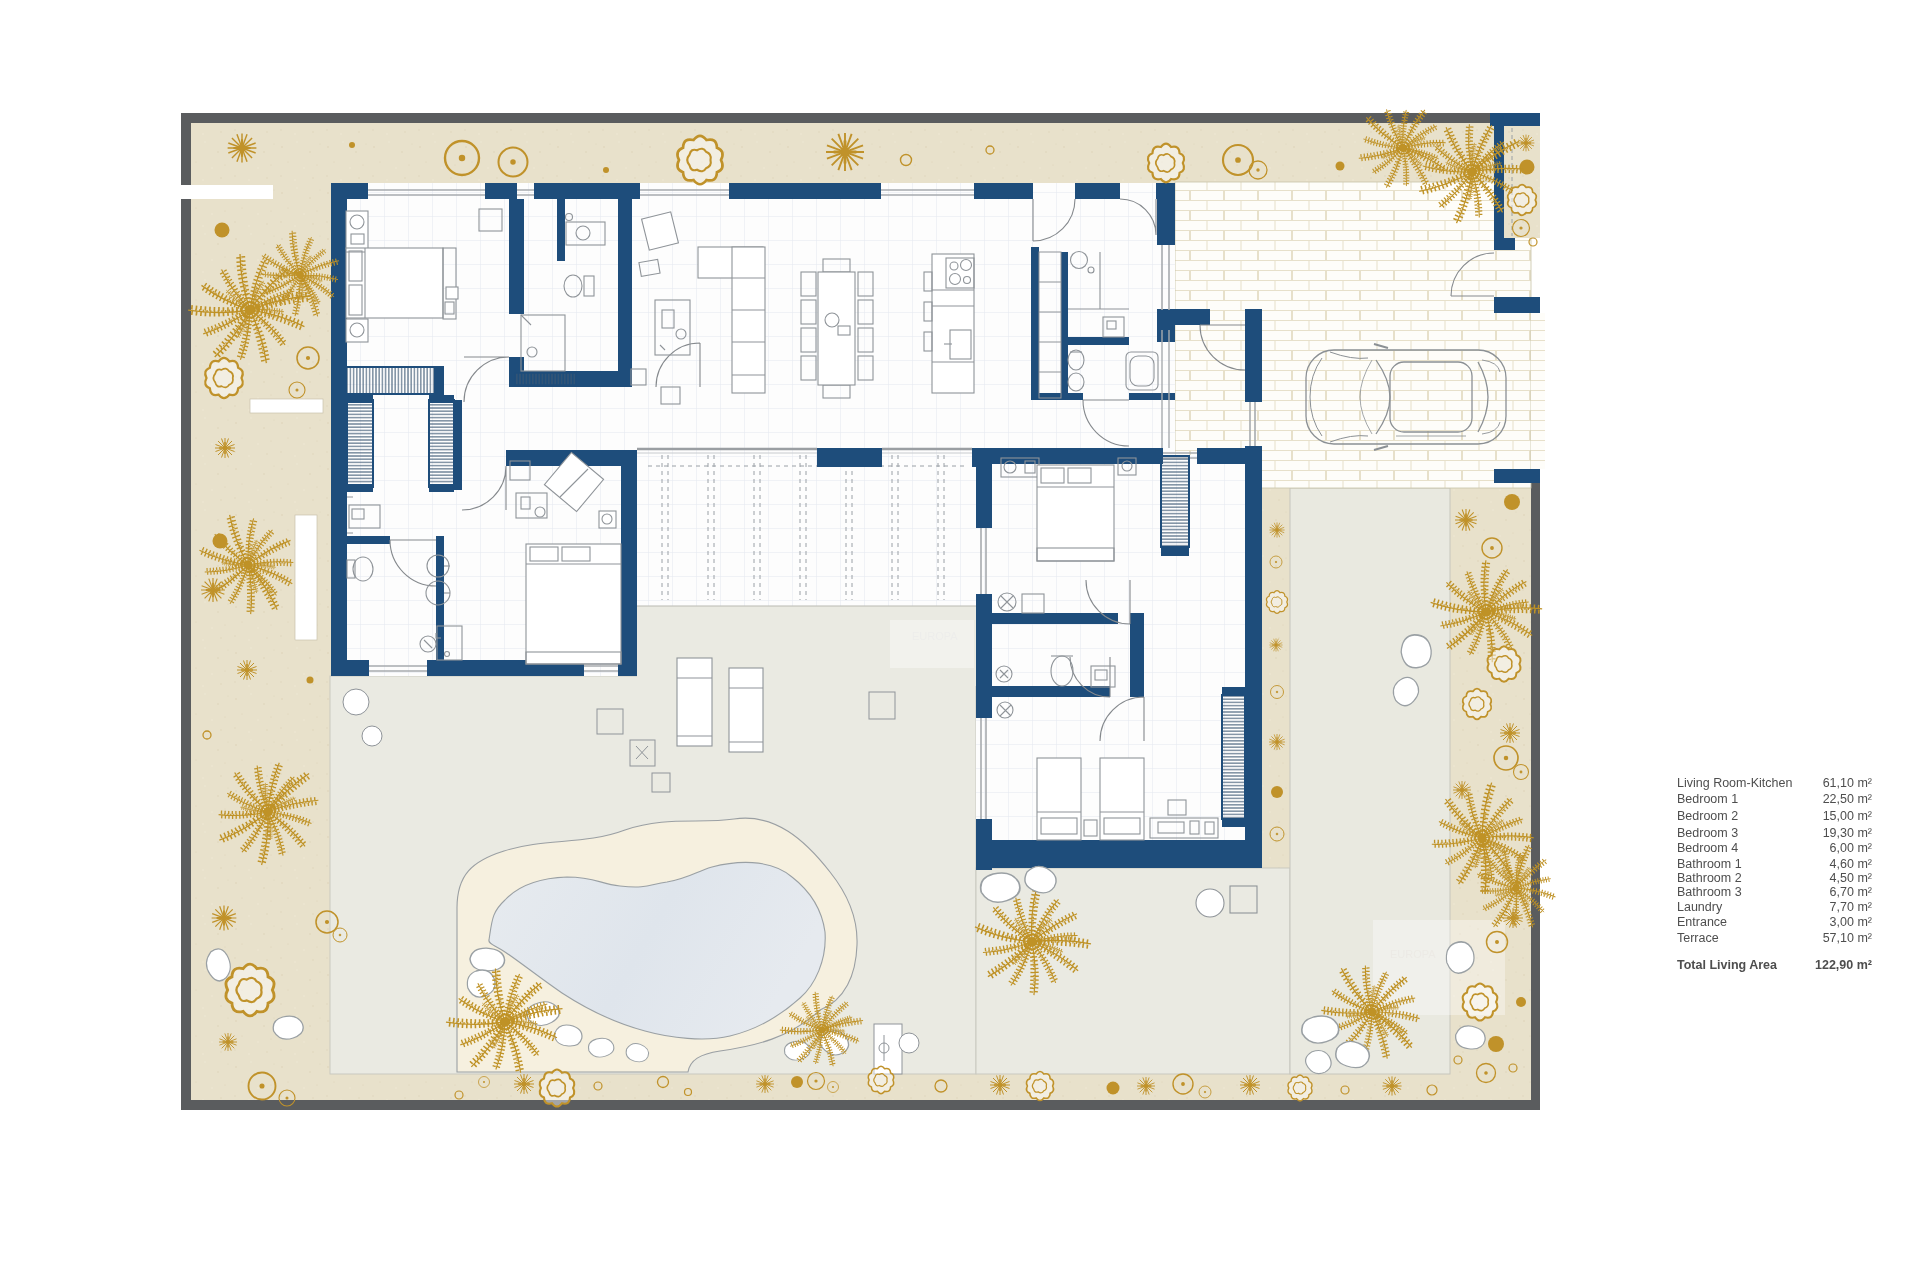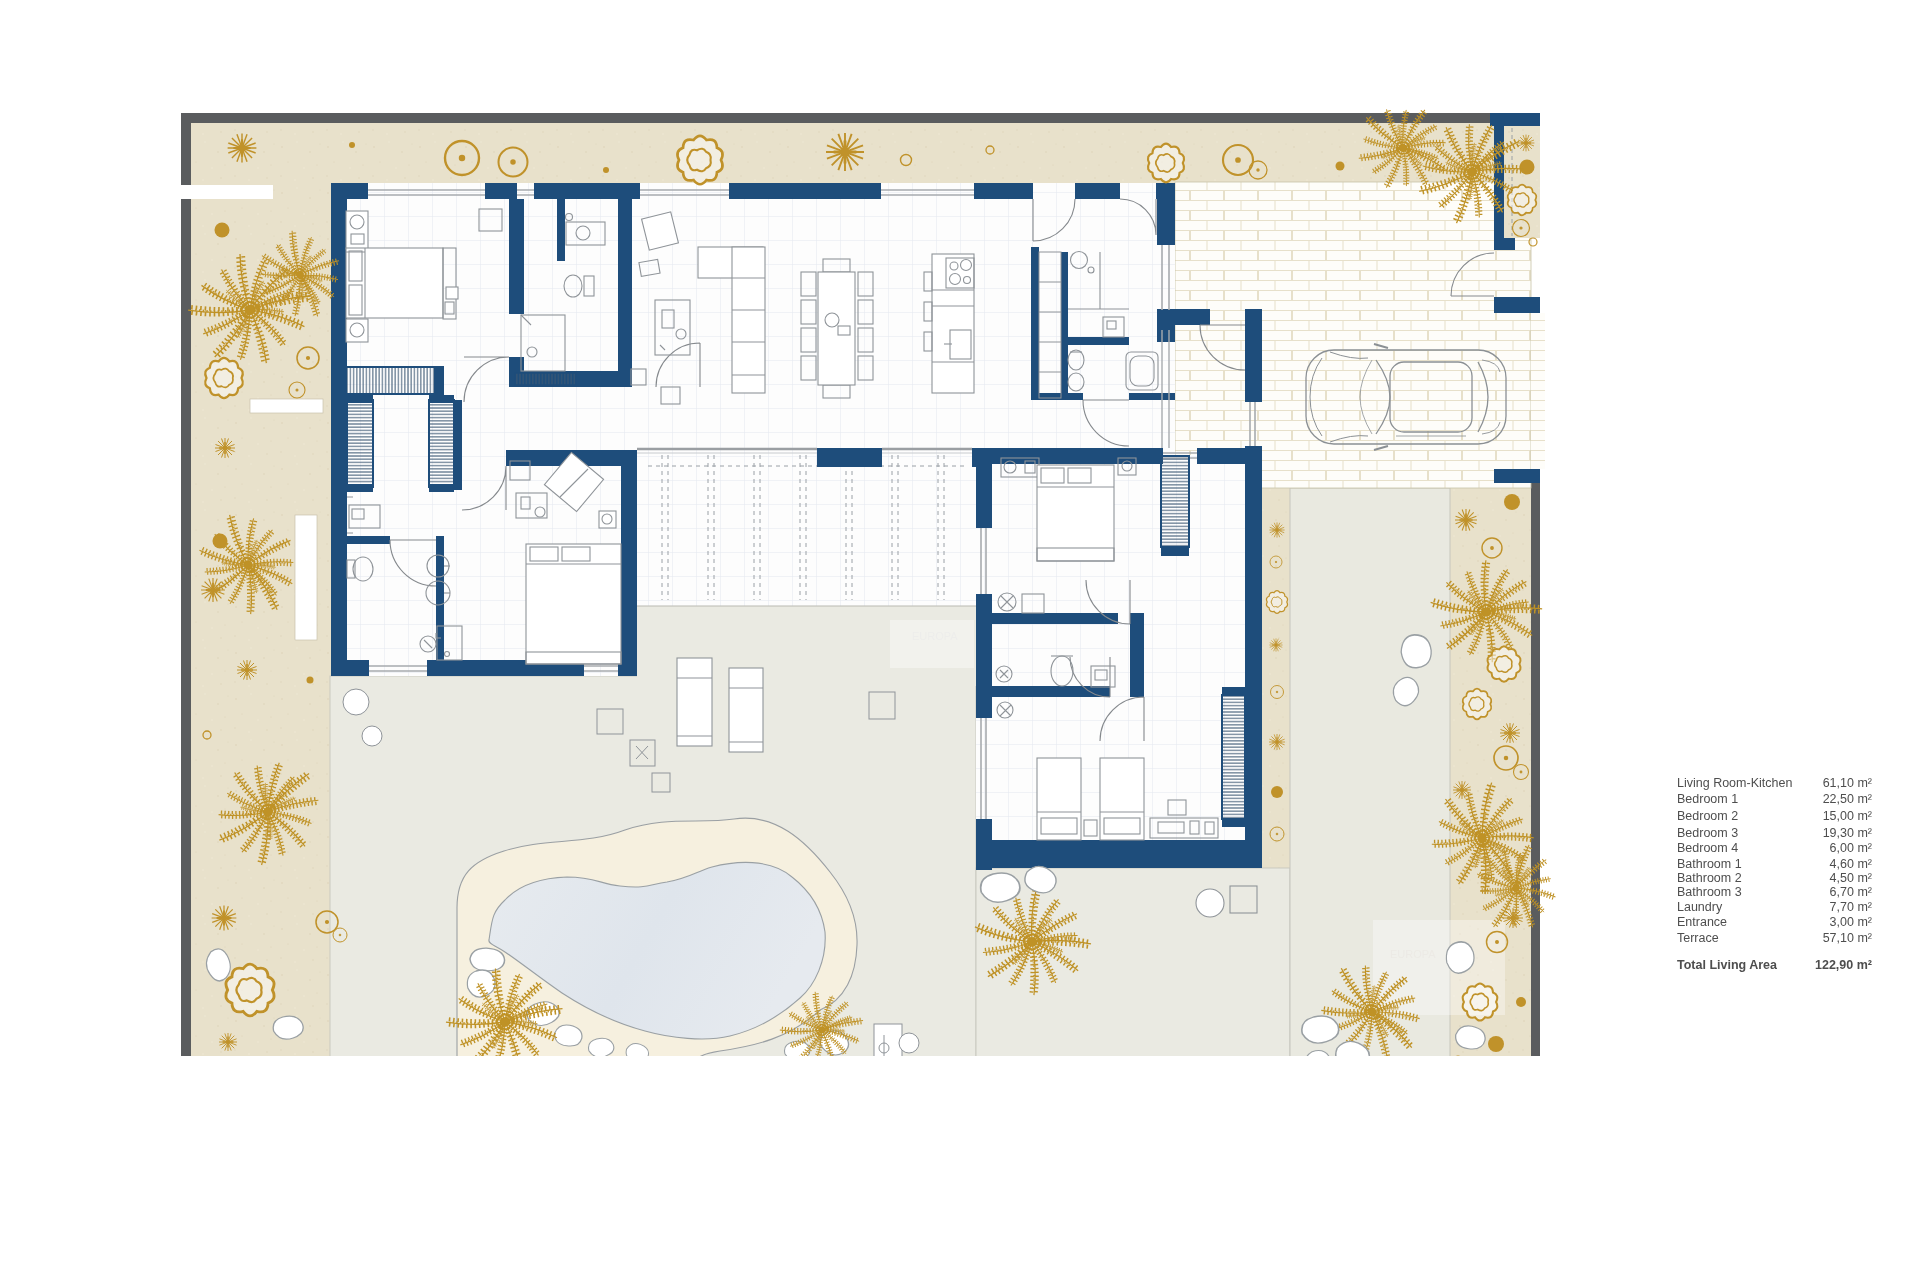--- a/index.html
+++ b/index.html
@@ -1,16 +1,16 @@
 <!DOCTYPE html>
 <html><head>
 <meta charset="utf-8">
 <style>
   html,body{margin:0;padding:0;background:#ffffff;}
-  #page{width:1920px;height:1056px;position:relative;font-family:"Liberation Sans",sans-serif;}
+  #page{width:1920px;height:1280px;position:relative;font-family:"Liberation Sans",sans-serif;}
 </style>
 </head>
 <body>
 <div id="page">
 <svg width="1920" height="1280" viewBox="0 0 1920 1280">
 <defs>
   <pattern id="speck" width="46" height="46" patternUnits="userSpaceOnUse">
     <rect width="46" height="46" fill="#e8e1cb"></rect>
     <circle cx="6" cy="9" r="0.8" fill="#ddd3b8"></circle>
     <circle cx="21" cy="4" r="0.7" fill="#f0ead7"></circle>

